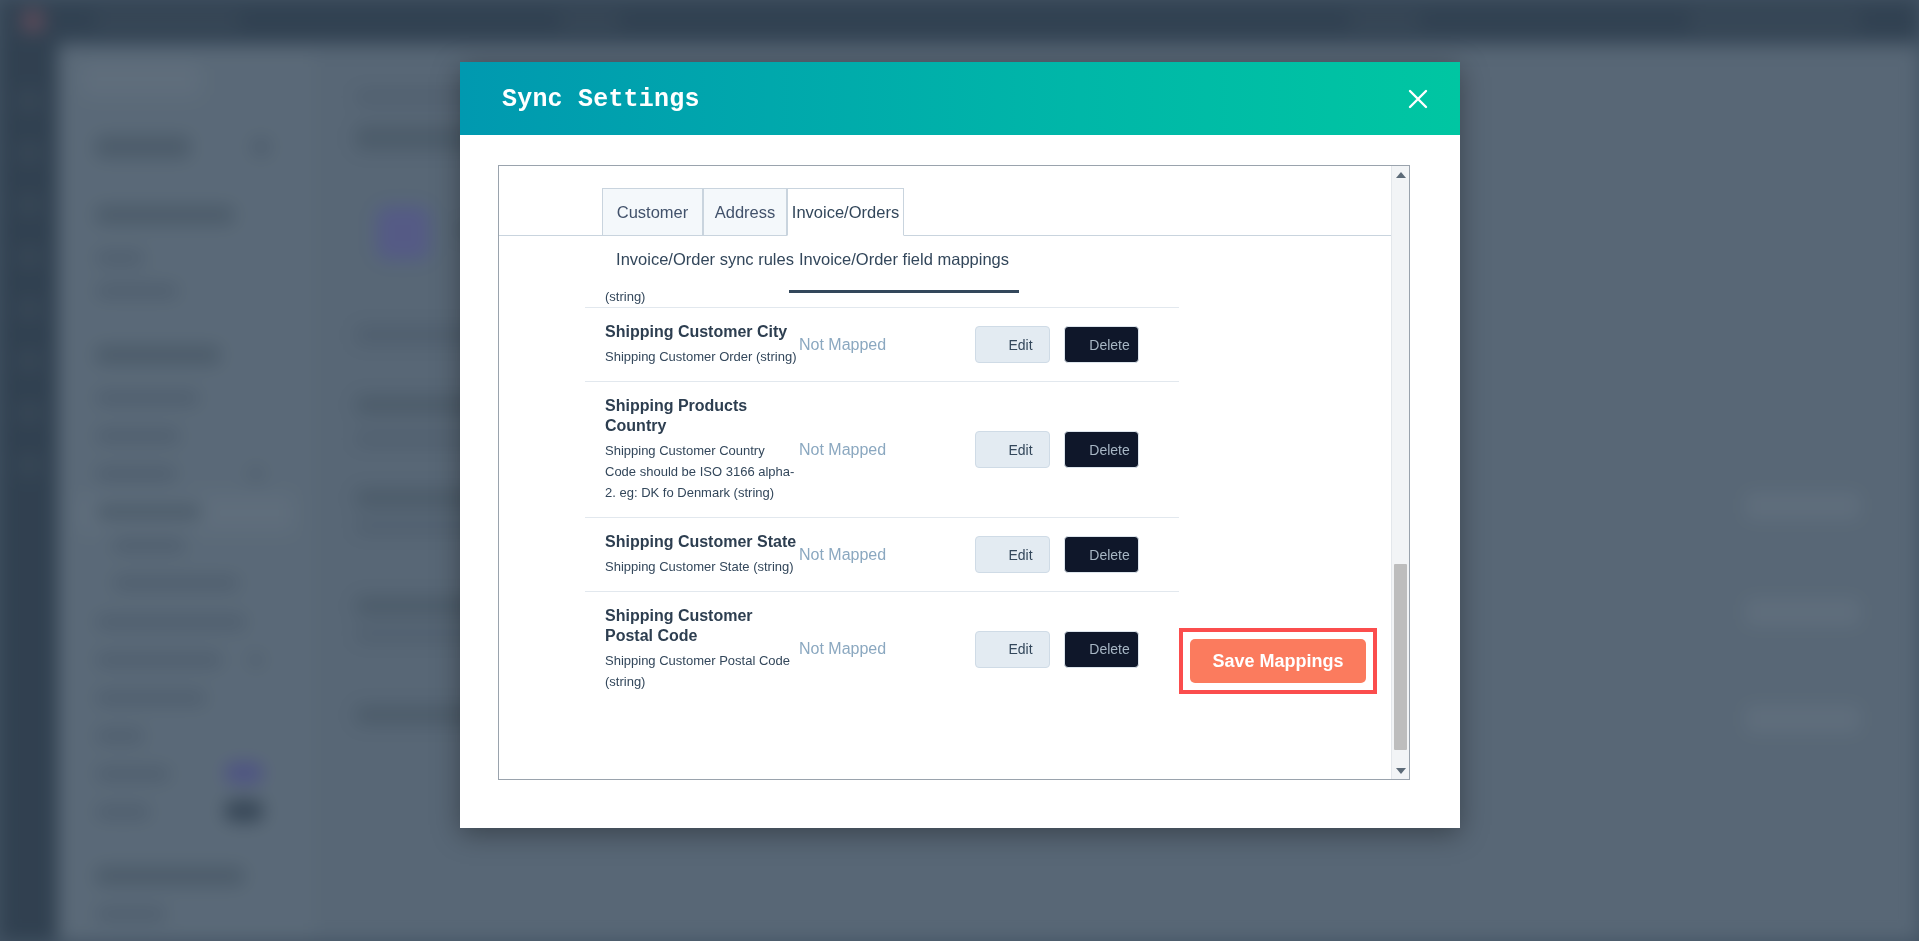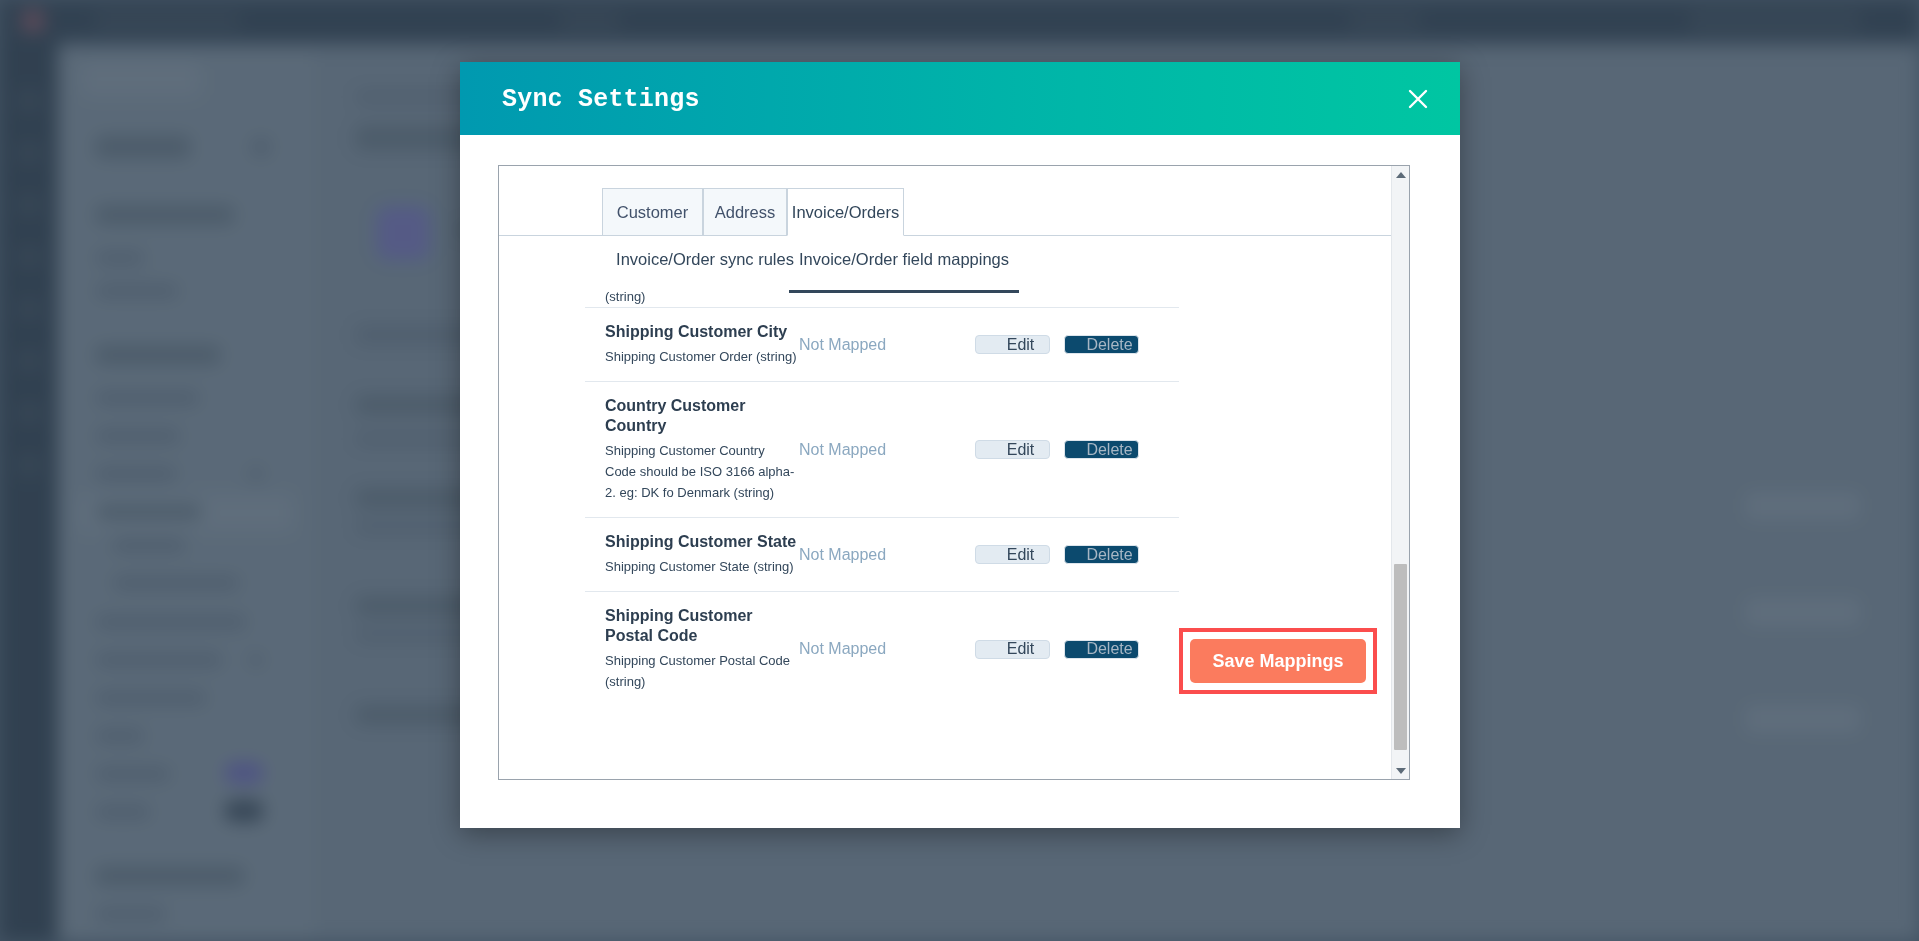--- a/index.html
+++ b/index.html
@@ -128,27 +128,27 @@
     min-height: 58px;
   }
   .map-row.clipped { height: 22px; min-height:22px; padding:0; overflow:hidden; align-items:flex-end; }
   .map-row.last { border-bottom: none; }
   .row-left { width: 214px; padding-left: 20px; flex: none; }
   .row-name { color:#2d3e50; font-size:16px; font-weight:bold; margin-bottom:4px; line-height:1.25; }
   .row-desc { color:#33475b; font-size:13px; line-height:1.62; }
   .row-status { width: 176px; flex:none; color:#8ba8c0; font-size:16px; }
   .row-actions { flex:1; display:flex; gap:14px; }
   .btn-edit, .btn-delete {
-    width: 75px; height: 19px; border-radius: 4px;
-    font-size: 16px; display:flex; align-items:center; justify-content:center;
+    width: 75px; height: 37px; border-radius: 4px;
+    font-size: 14px; display:flex; align-items:center; justify-content:center;
     cursor: pointer;
     padding-left: 16px;
   }
   .btn-edit { background:#e3ebf2; border:1px solid #cfdbe6; color:#33475b; }
-  .btn-delete { background:#0c4a6e; border:1px solid #dde5ec; color:#a7b6c4; cursor:default; }
+  .btn-delete { background:#0f172a; border:1px solid #dde5ec; color:#a7b6c4; cursor:default; }
 
   
   #save-wrap {
     position:absolute; left: 680px; top: 462px;
     padding: 7px; border: 4px solid #fb4d4d; background:#fff;
   }
   #save-btn {
     width: 176px; height: 44px; border-radius:5px;
     background:#fb7b5e; color:#fff; font-size:18px; font-weight:bold;
     display:flex; align-items:center; justify-content:center; cursor:pointer;
@@ -293,21 +293,21 @@
           </div>
           <div class="row-status">Not Mapped</div>
           <div class="row-actions">
             <div class="btn-edit">Edit</div>
             <div class="btn-delete">Delete</div>
           </div>
         </div>
 
         <div class="map-row">
           <div class="row-left">
-            <div class="row-name">Country Customer Country</div>
+            <div class="row-name">Shipping Products Country</div>
             <div class="row-desc">Shipping Customer Country Code should be ISO 3166 alpha-2. eg: DK fo Denmark (string)</div>
           </div>
           <div class="row-status">Not Mapped</div>
           <div class="row-actions">
             <div class="btn-edit">Edit</div>
             <div class="btn-delete">Delete</div>
           </div>
         </div>
 
         <div class="map-row">

